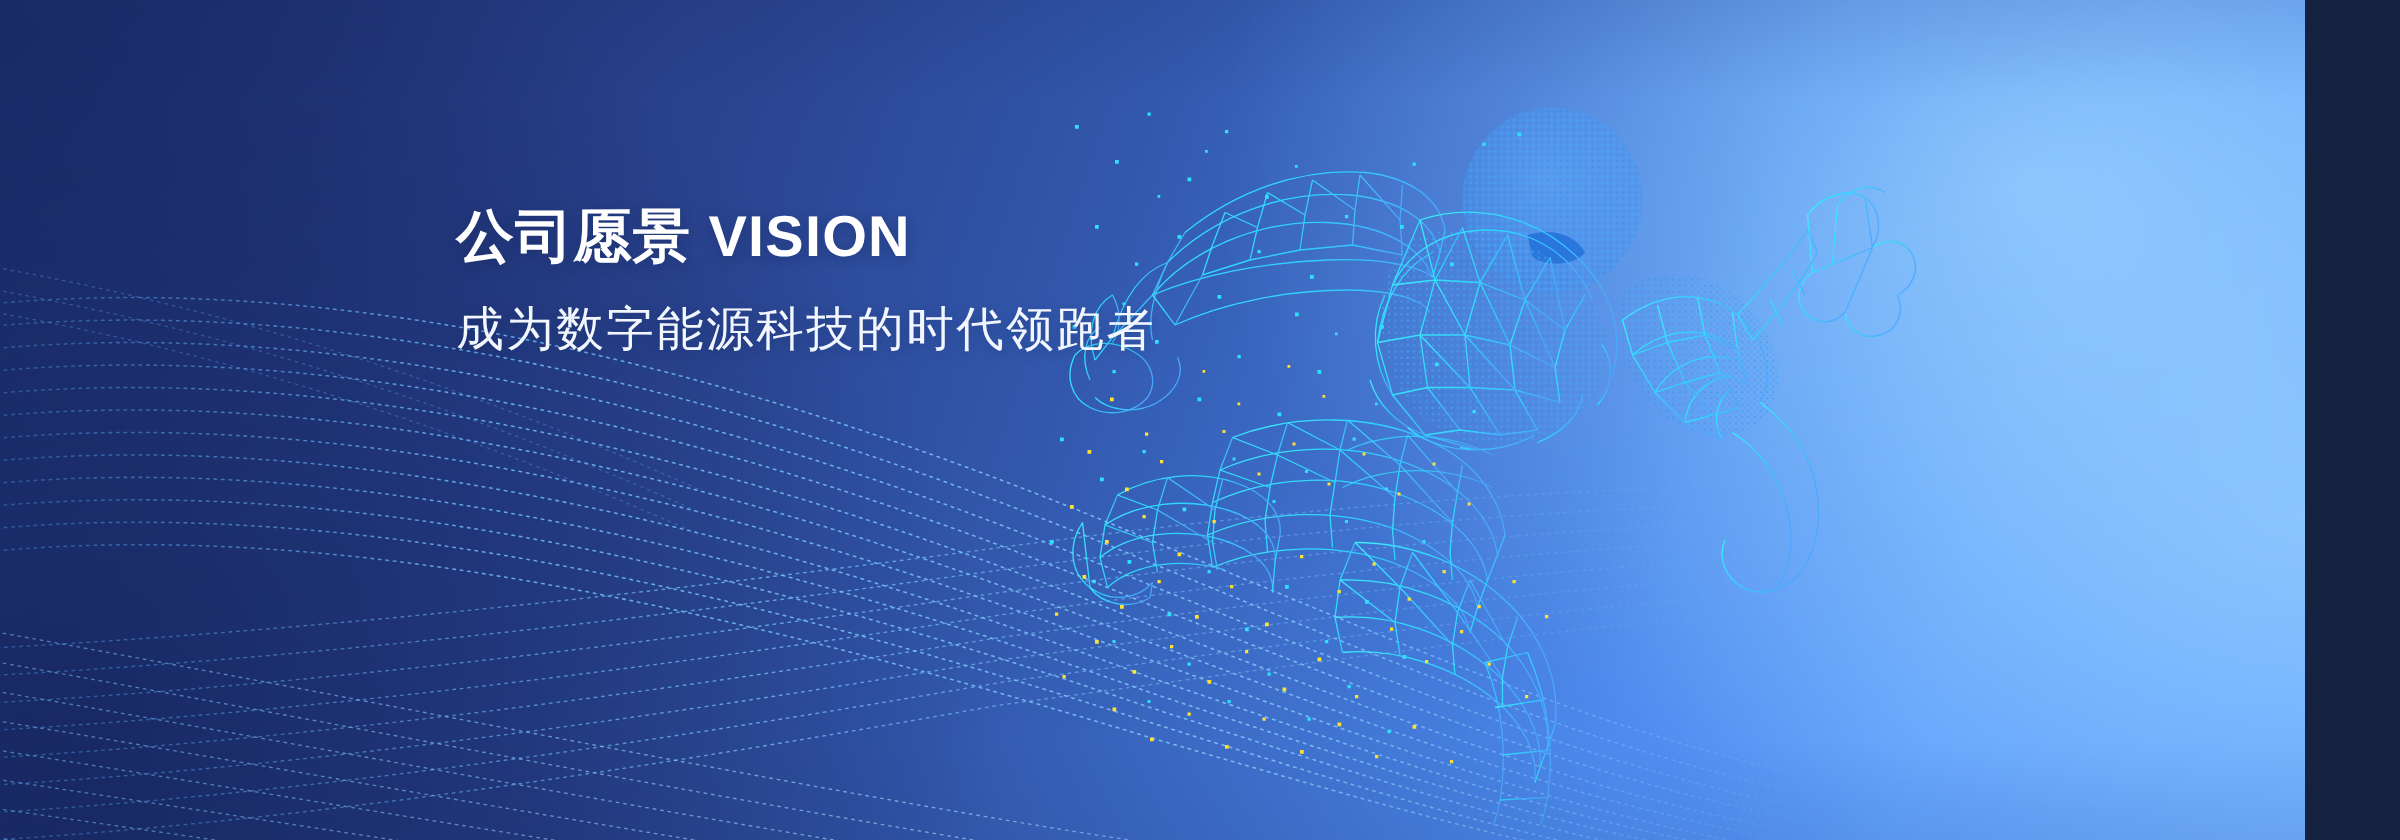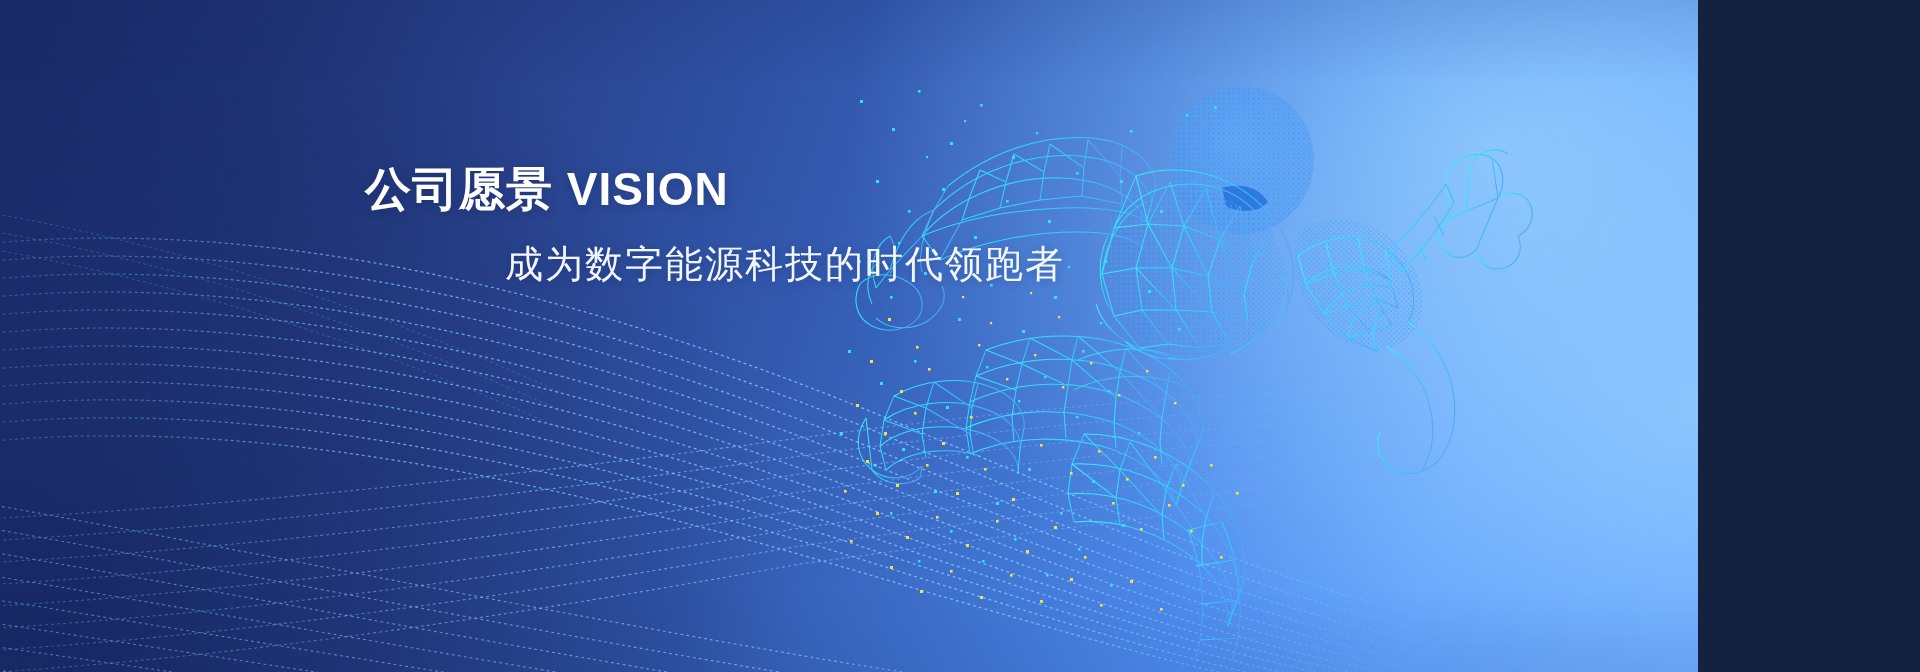--- a/index.html
+++ b/index.html
@@ -5,21 +5,21 @@
 <style>
   html, body {
     margin: 0;
     padding: 0;
     background: #15223f;
   }
   * { box-sizing: border-box; }
 
   .banner {
     position: relative;
-    width: 1698px;
+    width: 1844px;
     height: 672px;
     overflow: hidden;
     font-family: "Liberation Sans", "DejaVu Sans", sans-serif;
     background: #2a4794;
   }
 
   
   .bg-base {
     position: absolute;
     inset: 0;
@@ -93,21 +93,20 @@
   }
   .hero-subtitle {
     margin: 26px 0 0 0;
     font-size: 38px;
     font-weight: 300;
     line-height: 1.2;
     color: #f2f6ff;
     letter-spacing: 2px;
     text-shadow: 0 2px 9px rgba(12,26,70,0.26);
     white-space: nowrap;
-    text-align: right;
   }
 
   
   .edge-shade {
     position: absolute;
     inset: 0;
     pointer-events: none;
     background: linear-gradient(to bottom, rgba(16,30,80,0.10) 0%, rgba(0,0,0,0) 12%, rgba(0,0,0,0) 88%, rgba(16,30,80,0.08) 100%);
   }
 </style>

